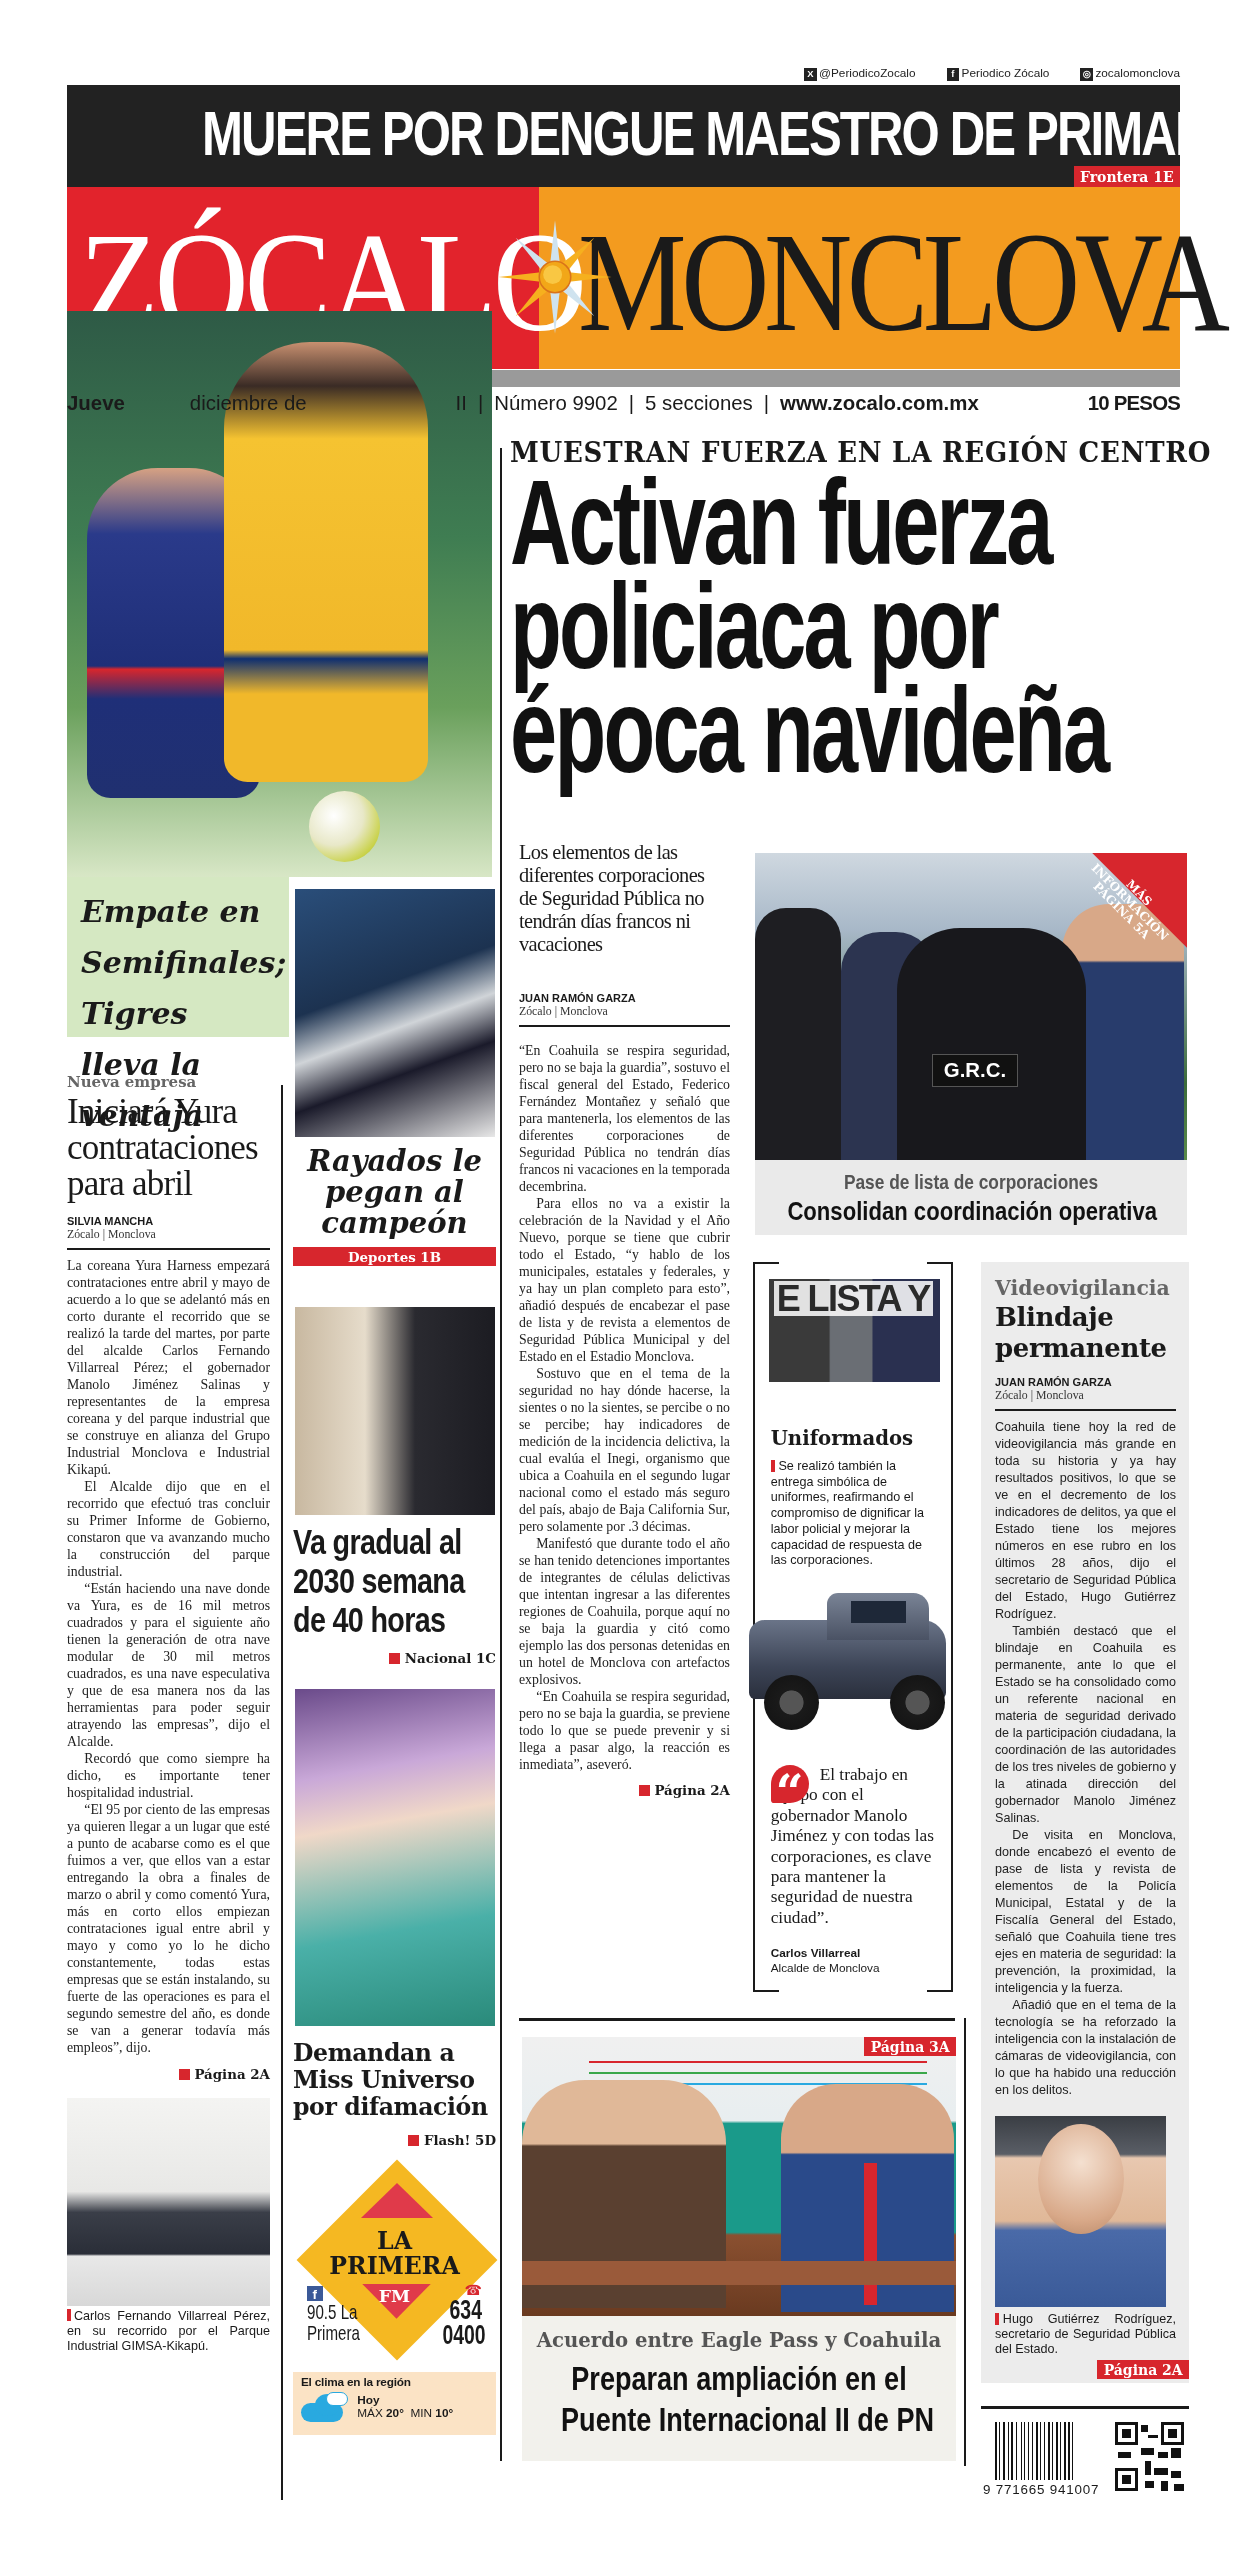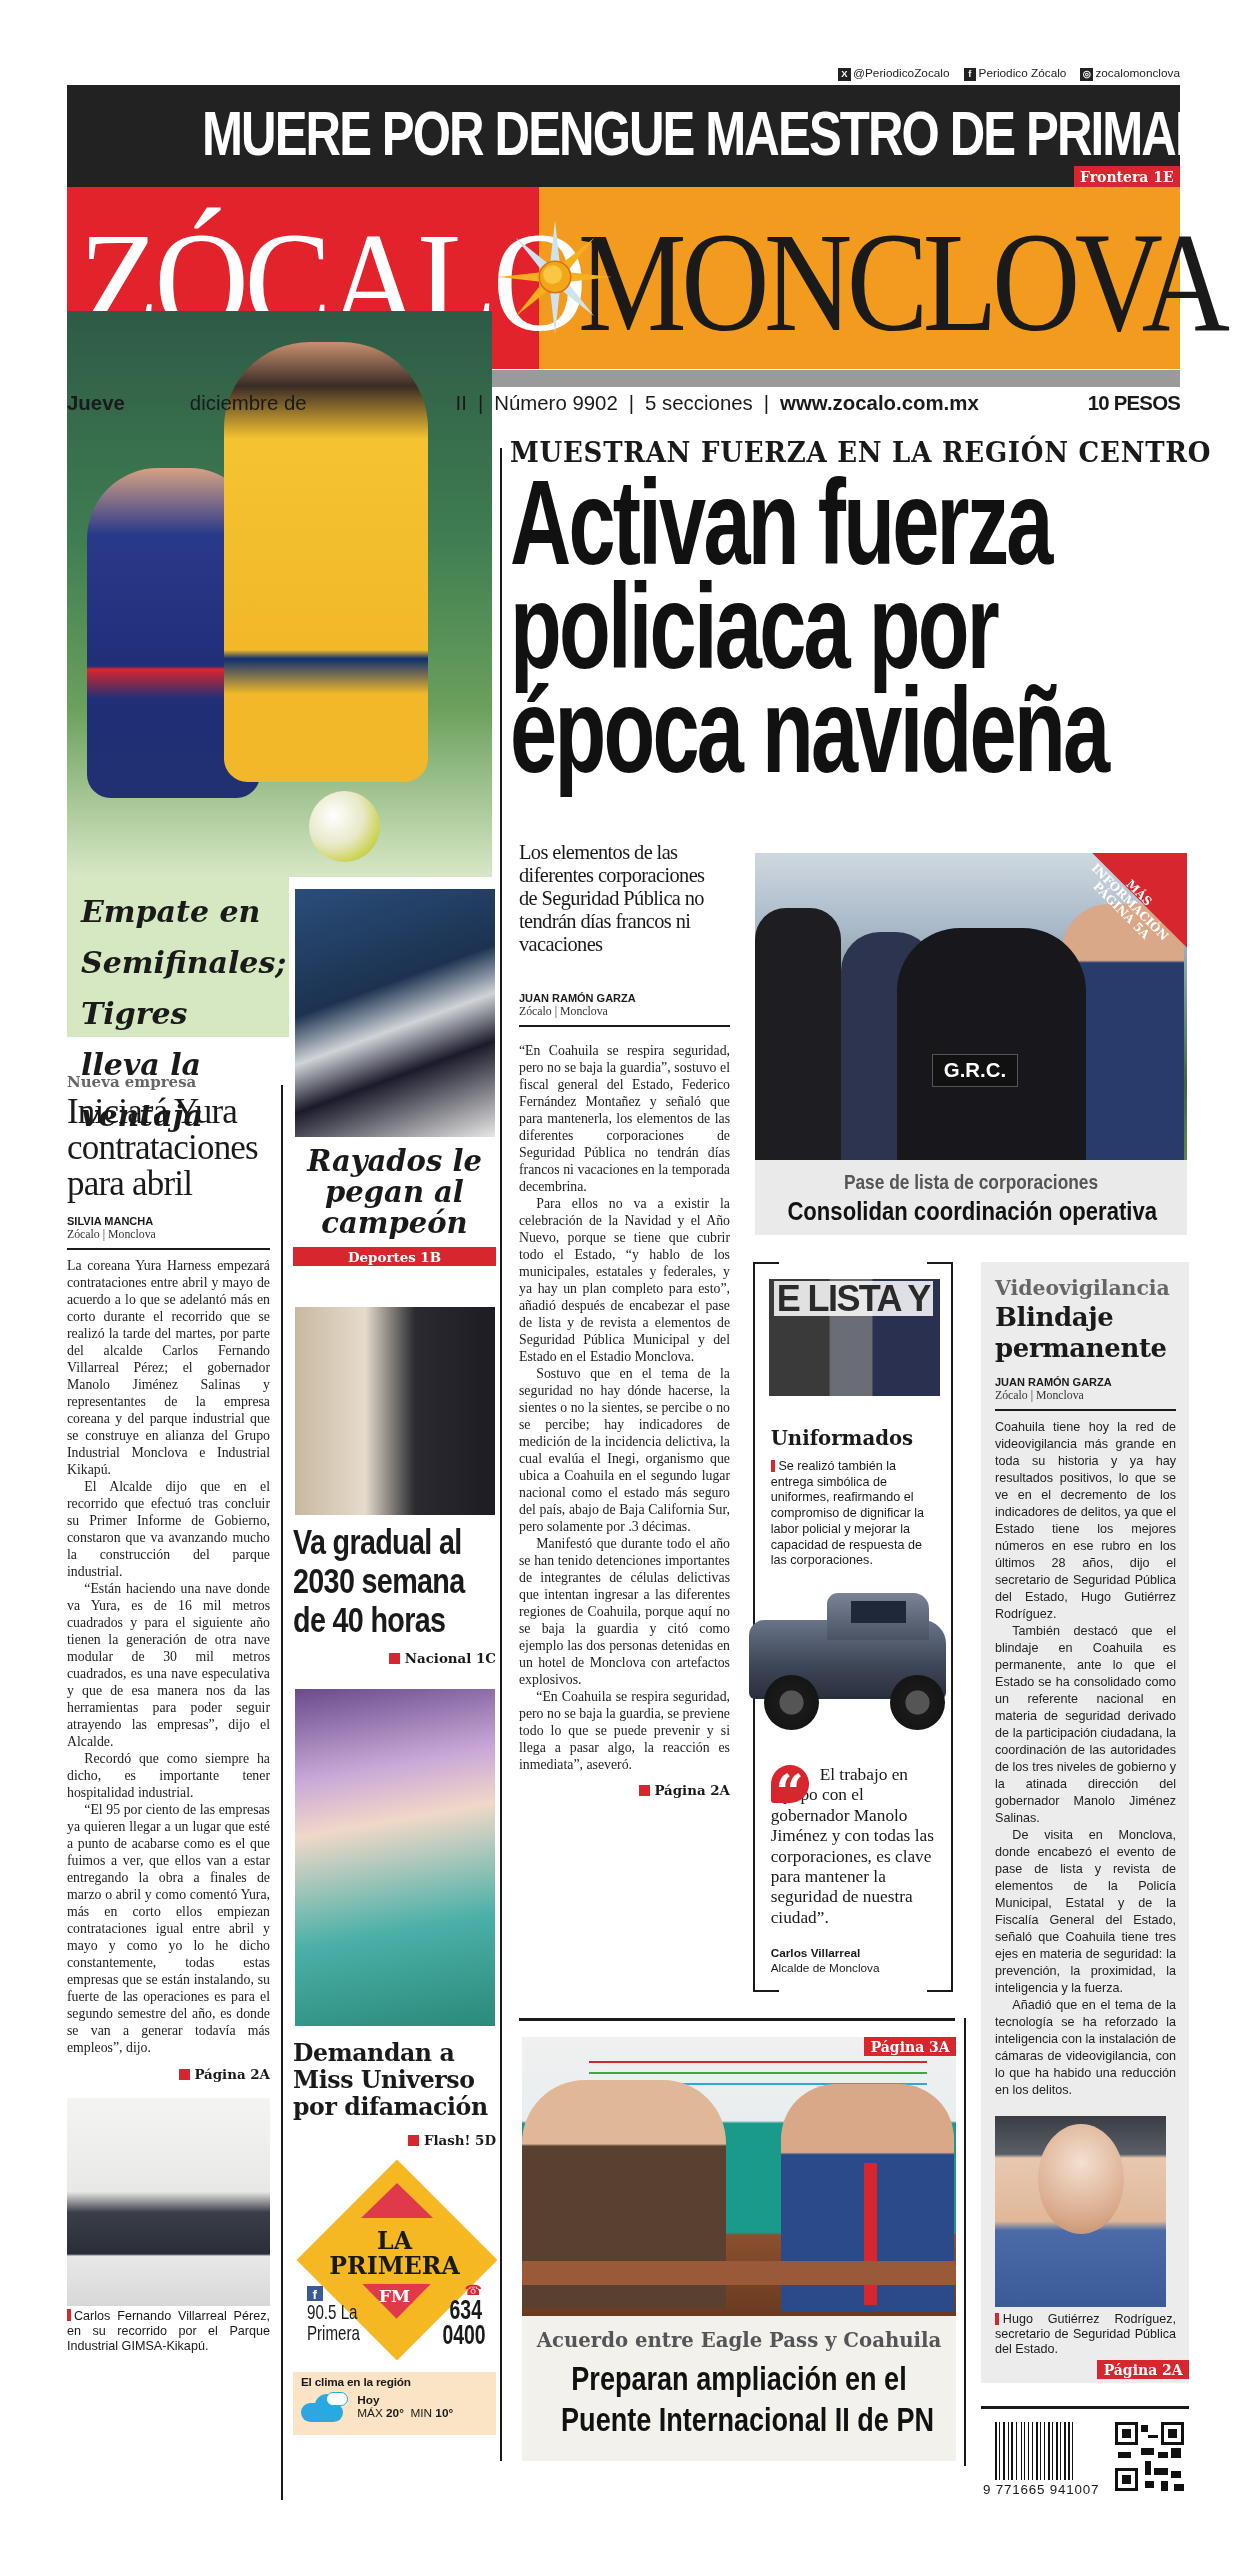--- a/index.html
+++ b/index.html
@@ -1,21 +1,21 @@
 <!DOCTYPE html>
 <html style="font-size:12.6px"><head>
 <meta charset="utf-8">
 <style>
   * { box-sizing: border-box; margin: 0; padding: 0; }
   html, body { width: 1248px; height: 2576px; background: #ffffff; overflow: hidden; }
   body { position: relative; font-family: "DejaVu Serif", serif; color: #1a1a1a; }
   .abs { position: absolute; }
 
   
-  .social { top: 66px; right: 68px; display: flex; gap: 14px; font-family: "Liberation Sans", sans-serif; font-size: 11.8px; color: #222; align-items: center; }
+  .social { top: 66px; right: 68px; display: flex; gap: 31px; font-family: "Liberation Sans", sans-serif; font-size: 11.8px; color: #222; align-items: center; }
   .social span.ico { display: inline-block; width: 12.6px; height: 12.6px; background: #222; color: #fff; font-size: 9.4px; text-align: center; line-height: 12.6px; margin-right: 2.4px; font-weight: bold; }
   .social .fb { background: none; color: #222; font-size: 11.8px; }
 
   
   .banner { left: 67px; top: 85px; width: 1113px; height: 102px; background: #222222; }
   .banner-title { position: absolute; left: 15.7px; right: 15.7px; top: 14px; text-align: center; color: #fff; font-family: "Liberation Sans", sans-serif; font-weight: bold; font-size: 63px; letter-spacing: -2.4px; transform: scaleX(0.78); transform-origin: center; white-space: nowrap; line-height: 68px; }
   .banner-tag { position: absolute; right: 0; bottom: 0; background: #d7262d; color: #fff; font-family: "DejaVu Serif", serif; font-weight: bold; font-size: 14px; padding: 2.4px 6.3px; }
 
   
   .mast { left: 67px; top: 187px; width: 1113px; height: 182px; }
@@ -117,21 +117,21 @@
   .corner-badge .txt { position: absolute; right: -6.3px; top: 30px; width: 126px; transform: rotate(45deg); color: #fff; text-align: center; font-family: "DejaVu Serif", serif; font-weight: bold; font-size: 11.8px; line-height: 12.6px; }
   .police-caption { left: 755px; top: 1160px; width: 432px; height: 75px; background: #eaeaea; text-align: center; padding-top: 11px; }
   .police-caption .k { font-family: "Liberation Sans", sans-serif; font-weight: bold; font-size: 19.7px; color: #555; transform: scaleX(0.88); }
   .police-caption .h { font-family: "Liberation Sans", sans-serif; font-weight: bold; font-size: 26px; color: #111; transform: scaleX(0.85); white-space: nowrap; margin-top: 1.6px; }
 
   
   .uni-box { left: 753px; top: 1262px; width: 200px; height: 730px; border-left: 2.4px solid #1a1a1a; border-right: 2.4px solid #1a1a1a; }
   .uni-box .tl, .uni-box .tr, .uni-box .bl, .uni-box .br { position: absolute; height: 2.4px; width: 23.6px; background: #1a1a1a; }
   .uni-box .tl { left: 0; top: 0; } .uni-box .tr { right: 0; top: 0; }
   .uni-box .bl { left: 0; bottom: 0; } .uni-box .br { right: 0; bottom: 0; }
-  .uni-photo { position: absolute; left: 14px; top: 17.3px; width: 171px; height: 117px; background: linear-gradient(90deg,#3a3a3a 0%,#3a3a3a 35%,#6a6e74 36%,#6a6e74 60%,#2a3050 61%,#2a3050 100%); overflow: hidden; }
+  .uni-photo { position: absolute; left: 14px; top: 17.3px; width: 171px; height: 103px; background: linear-gradient(90deg,#3a3a3a 0%,#3a3a3a 35%,#6a6e74 36%,#6a6e74 60%,#2a3050 61%,#2a3050 100%); overflow: hidden; }
   .uni-photo .lista { position: absolute; left: 4.7px; top: 1.6px; color: #2a2a2a; background: rgba(255,255,255,0.85); font-family: "Liberation Sans", sans-serif; font-weight: bold; font-size: 36px; line-height: 35px; letter-spacing: -1.6px; padding: 0 3.1px; }
   .uni-title { position: absolute; left: 15.7px; top: 165px; font-family: "DejaVu Serif", serif; font-weight: bold; font-size: 19.7px; }
   .uni-text { position: absolute; left: 15.7px; top: 197px; width: 169px; font-family: "Liberation Sans", sans-serif; font-size: 12.6px; line-height: 15.7px; }
   .uni-text .bar { display: inline-block; width: 3.9px; height: 11.8px; background: #d7262d; margin-right: 3.9px; vertical-align: -1.6px; }
   .truck { position: absolute; left: -22px; top: 315px; width: 236px; height: 173px; }
   .truck .body { position: absolute; left: 15.7px; top: 43px; width: 197px; height: 79px; background: linear-gradient(180deg,#6a7488 0%,#3c4456 60%,#2a2f3c 100%); border-radius: 15.7px 23.6px 6.3px 6.3px; }
   .truck .cab { position: absolute; left: 94px; top: 15.7px; width: 102px; height: 47px; background: linear-gradient(180deg,#7a8496 0%,#4a5264 100%); border-radius: 11px 15.7px 0 0; }
   .truck .win { position: absolute; left: 118px; top: 23.6px; width: 55px; height: 22px; background: #1e2838; }
   .truck .w1, .truck .w2 { position: absolute; top: 98px; width: 55px; height: 55px; border-radius: 50%; background: radial-gradient(circle,#555 0%,#555 30%,#1a1a1a 32%,#111 100%); }
   .truck .w1 { left: 31px; } .truck .w2 { left: 157px; }

